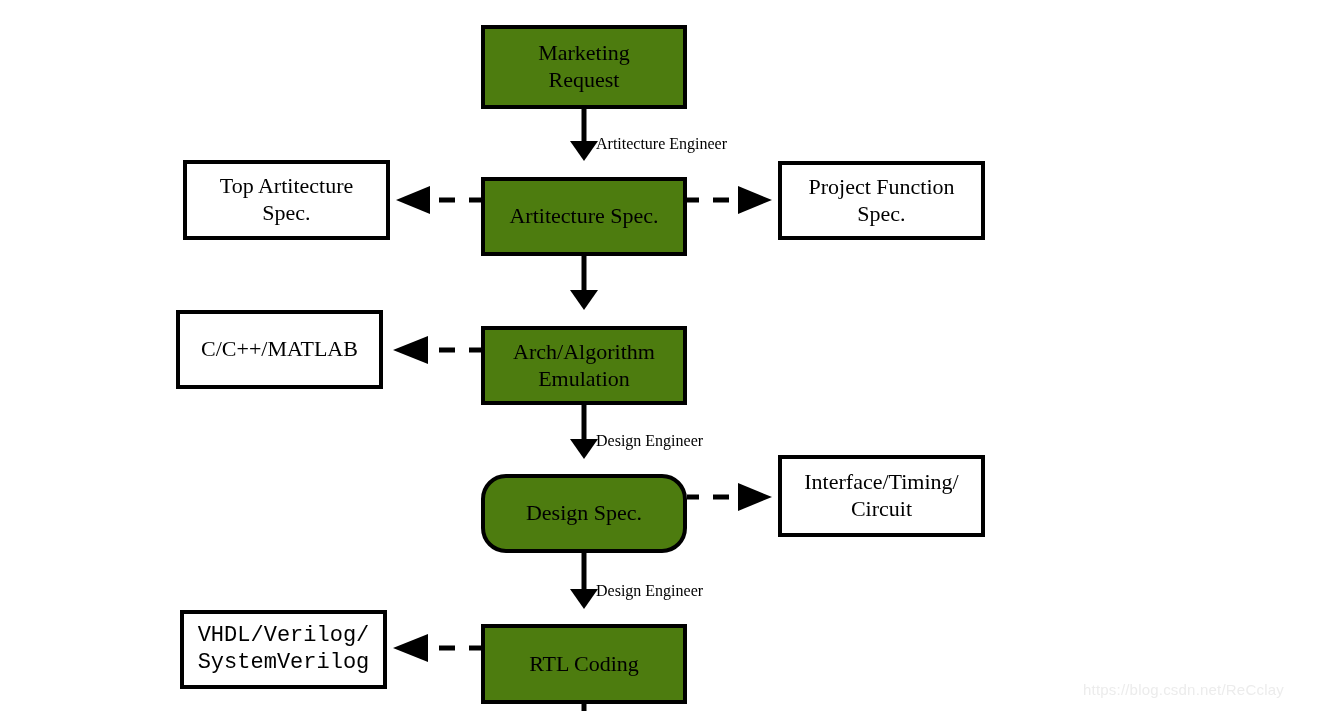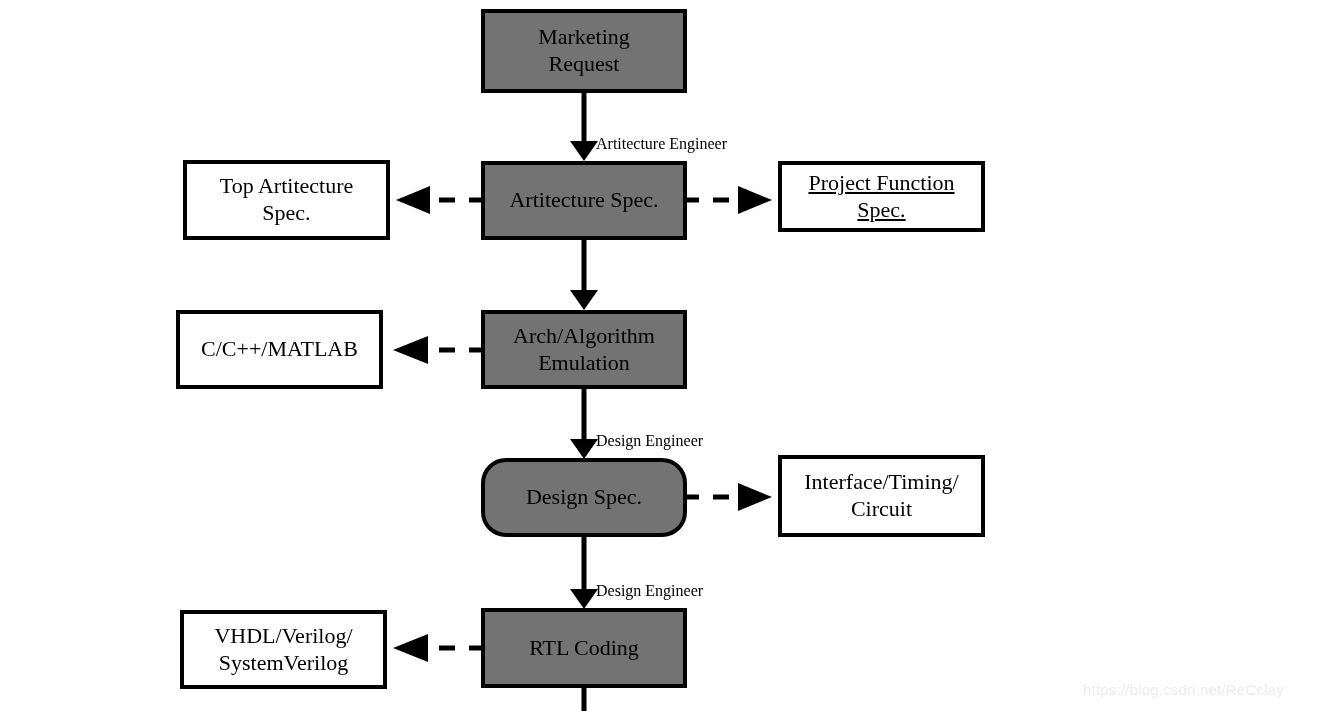--- a/index.html
+++ b/index.html
@@ -26,21 +26,21 @@
     align-items: center;
     justify-content: center;
     text-align: center;
     color: #000000;
     font-size: 22px;
     line-height: 1.22;
     font-family: "Liberation Serif", "DejaVu Serif", serif;
     white-space: pre-line;
     padding: 0 6px;
   }
-  .node.filled { background: #737373; }
+  .node.filled { background: #4d7c0f; margin-top: 16px; }
   .node.plain  { background: #ffffff; }
 
   .edge-label {
     position: absolute;
     color: #000000;
     font-size: 16px;
     font-family: "Liberation Serif", "DejaVu Serif", serif;
     white-space: nowrap;
     line-height: 1;
   }
@@ -126,36 +126,36 @@
   </svg>
 
   <div class="node filled" style="left:481px; top:9px; width:206px; height:84px;">Marketing
 Request</div>
 
   <div class="node filled" style="left:481px; top:161px; width:206px; height:79px;">Artitecture Spec.</div>
 
   <div class="node plain" style="left:183px; top:160px; width:207px; height:80px;text-align:center;">Top Artitecture
 Spec.</div>
 
-  <div class="node plain" style="left:778px; top:161px; width:207px; height:71px;text-decoration:underline;">Project Function
+  <div class="node plain" style="left:778px; top:161px; width:207px; height:79px;">Project Function
 Spec.</div>
 
   <div class="node filled" style="left:481px; top:310px; width:206px; height:79px;">Arch/Algorithm
 Emulation</div>
 
   <div class="node plain" style="left:176px; top:310px; width:207px; height:79px;">C/C++/MATLAB</div>
 
   <div class="node filled" style="left:481px; top:458px; width:206px; height:79px;border-radius:25px;">Design Spec.</div>
 
   <div class="node plain" style="left:778px; top:455px; width:207px; height:82px;">Interface/Timing/
 Circuit</div>
 
   <div class="node filled" style="left:481px; top:608px; width:206px; height:80px;">RTL Coding</div>
 
-  <div class="node plain" style="left:180px; top:610px; width:207px; height:79px;">VHDL/Verilog/
+  <div class="node plain" style="left:180px; top:610px; width:207px; height:79px;font-family:Liberation Mono, monospace;">VHDL/Verilog/
 SystemVerilog</div>
 
   <div class="edge-label" style="left:596px; top:136px;">Artitecture Engineer</div>
 
 
   <div class="edge-label" style="left:596px; top:433px;">Design Engineer</div>
 
   <div class="edge-label" style="left:596px; top:583px;">Design Engineer</div>
 
   <div class="watermark" style="left:1083px; top:681px;">https://blog.csdn.net/ReCclay</div>

